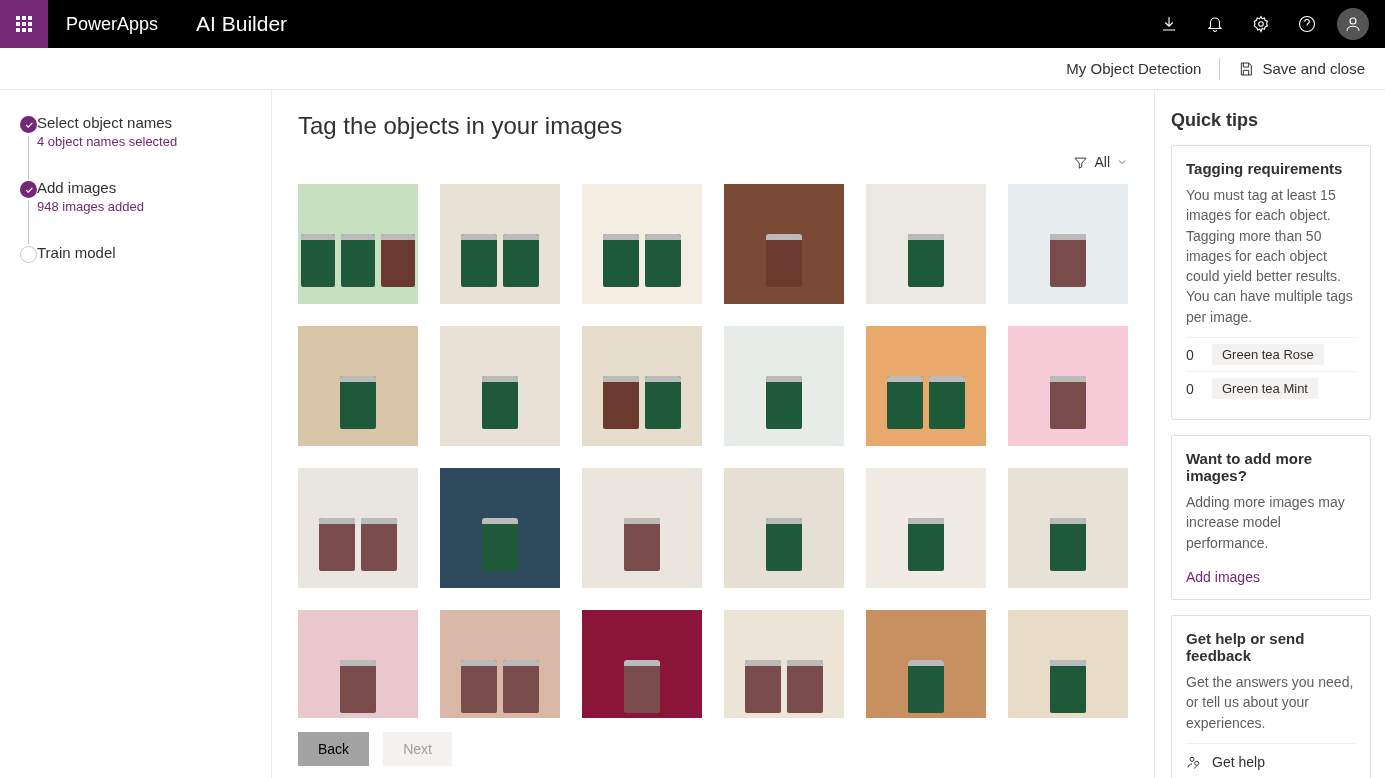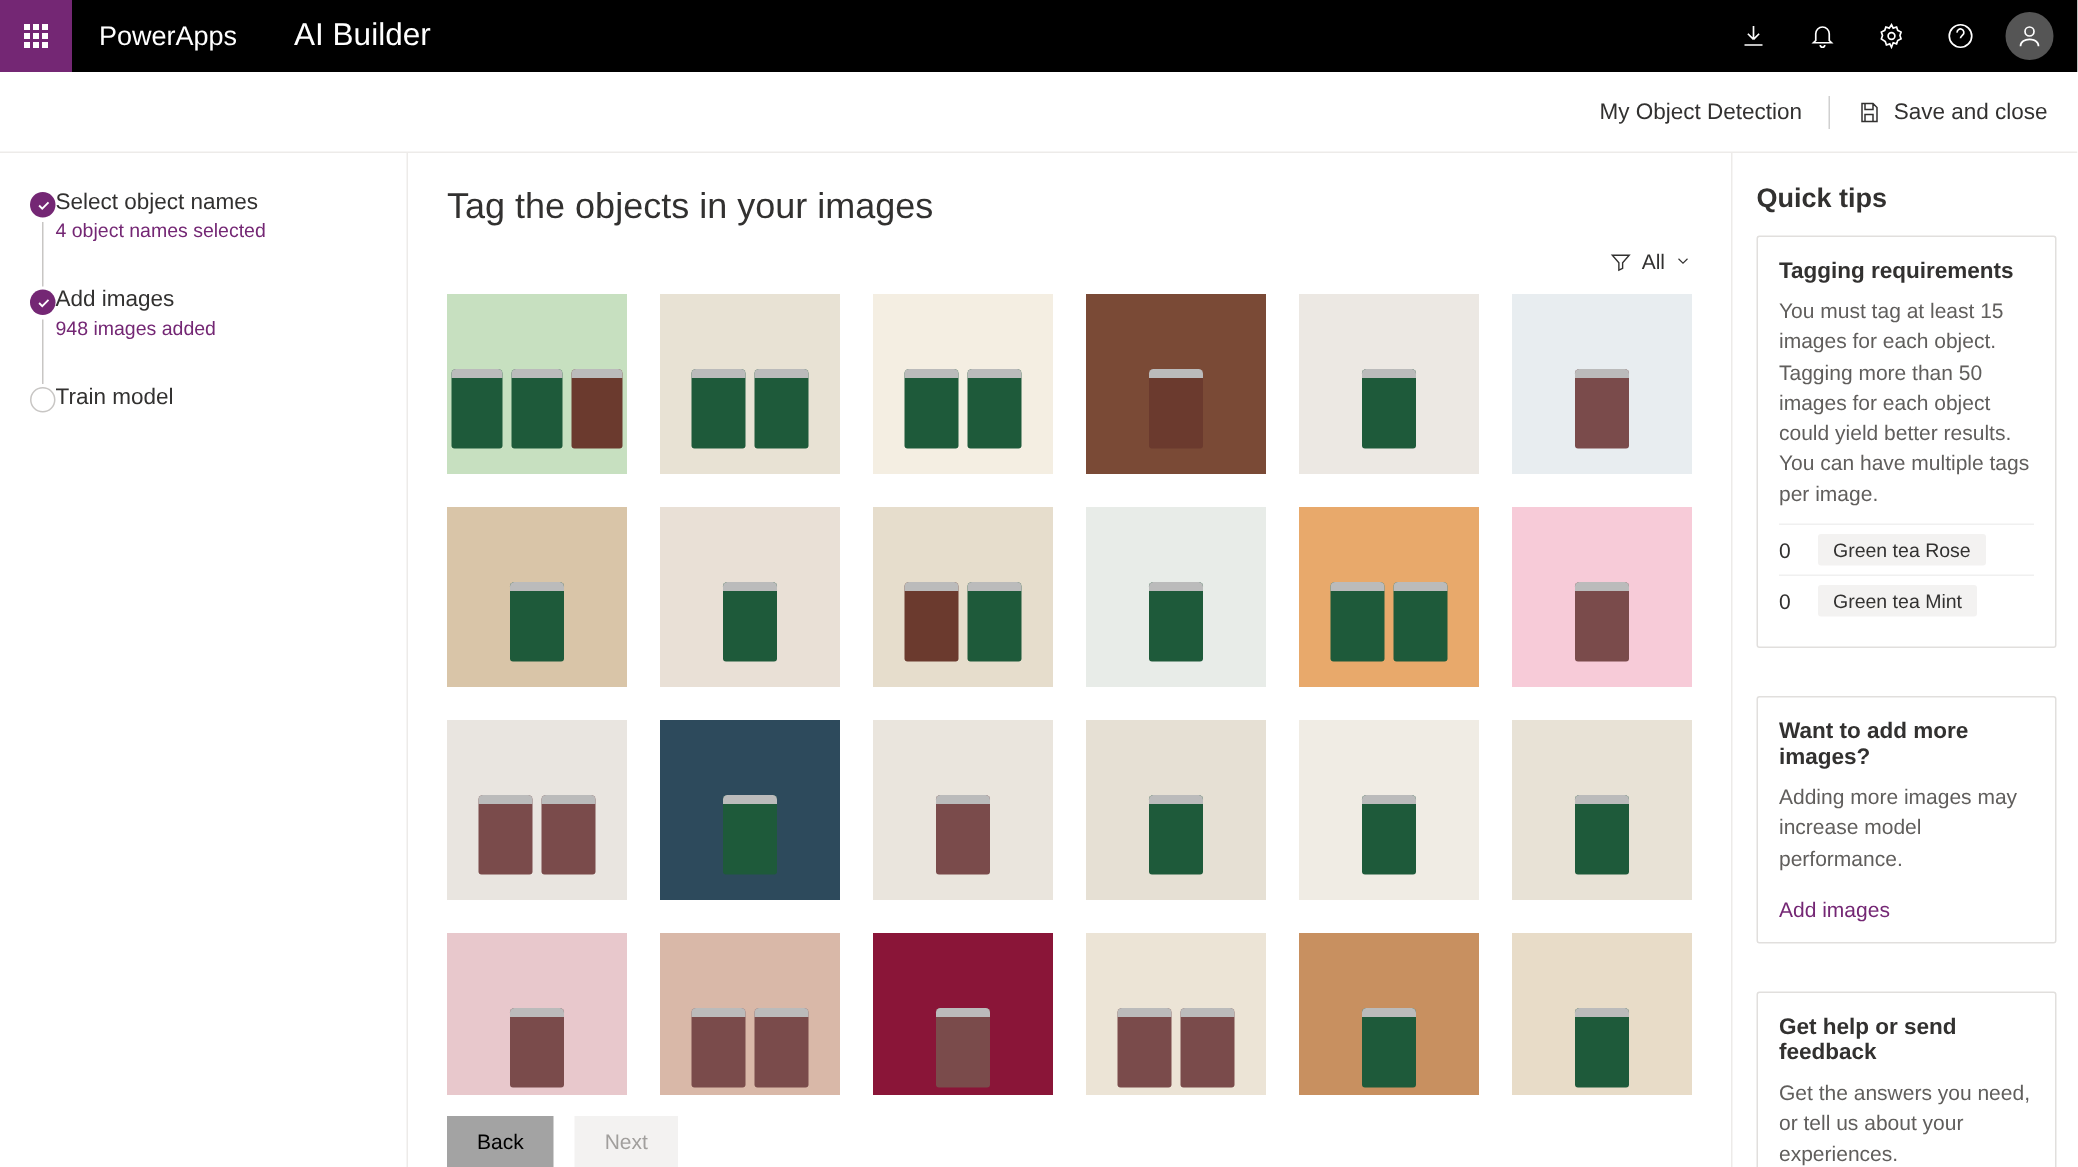--- a/index.html
+++ b/index.html
@@ -11,21 +11,21 @@
   .waffle { display: grid; grid-template-columns: repeat(3, 4px); grid-template-rows: repeat(3, 4px); gap: 2px; }
   .waffle span { background: #fff; width: 4px; height: 4px; }
   .brand { padding: 0 18px; font-size: 18px; font-weight: 400; }
   .app-name { padding: 0 20px; font-size: 21px; font-weight: 400; }
   .top-spacer { flex: 1; }
   .top-icons { display: flex; align-items: center; gap: 6px; padding-right: 12px; }
   .top-icon { width: 40px; height: 40px; display: flex; align-items: center; justify-content: center; cursor: pointer; }
   .avatar-circle { width: 32px; height: 32px; border-radius: 50%; background: #555; display: flex; align-items: center; justify-content: center; }
 
   
-  .subheader { display: flex; align-items: center; justify-content: flex-end; height: 54px; border-bottom: 1px solid #edebe9; padding: 0 20px; gap: 18px; }
+  .subheader { display: flex; align-items: center; justify-content: flex-end; height: 42px; border-bottom: 1px solid #edebe9; padding: 0 20px; gap: 18px; }
   .sub-title { font-size: 15px; color: #323130; }
   .divider-v { width: 1px; height: 22px; background: #d0d0d0; }
   .save-close { display: flex; align-items: center; gap: 8px; cursor: pointer; font-size: 15px; }
 
   
   .layout { display: flex; height: calc(100vh - 90px); }
   
   
   .stepper { width: 272px; padding: 24px 20px; border-right: 1px solid #edebe9; flex-shrink: 0; }
   .step { display: flex; gap: 0; position: relative; padding-bottom: 30px; }
@@ -55,21 +55,21 @@
   .can-m { background: #7a4b4b; }
   .cans-row { display:flex; align-items:flex-end; justify-content:center; height:100%; width:100%; padding-bottom:14%; }
   .footer-btns { display: flex; gap: 14px; padding-top: 14px; }
   .btn { height: 34px; padding: 0 20px; border: none; font-size: 14px; cursor: pointer; }
   .btn-secondary { background: #a3a3a3; }
   .btn-disabled { background: #f3f2f1; color: #a19f9d; cursor: default; }
 
   
   .right { width: 231px; padding: 20px 14px 14px 16px; border-left: 1px solid #edebe9; flex-shrink: 0; overflow-y: auto; }
   .right-title { font-size: 18px; font-weight: 600; margin-bottom: 14px; }
-  .card { border: 1px solid #e1dfdd; border-radius: 2px; padding: 14px; margin-bottom: 32px; }
+  .card { border: 1px solid #e1dfdd; border-radius: 2px; padding: 14px; margin-bottom: 15px; }
   .card-title { font-size: 15px; font-weight: 600; margin-bottom: 8px; }
   .card-text { font-size: 14px; color: #605e5c; line-height: 1.45; margin-bottom: 10px; }
   .tag-row { display: flex; align-items: center; gap: 10px; padding: 6px 0; border-top: 1px solid #f0f0f0; }
   .tag-row:first-of-type { border-top: 1px solid #f0f0f0; margin-top:6px; }
   .tag-count { width: 16px; font-size: 14px; color: #323130; }
   .tag-pill { background: #f3f2f1; padding: 3px 10px; font-size: 13px; border-radius: 2px; }
   .card-link { color: #742774; font-size: 14px; cursor: pointer; padding-top: 6px; display:block; }
   .helprow { display: flex; align-items: center; gap: 10px; padding-top: 10px; border-top: 1px solid #f0f0f0; cursor: pointer; }
   
   svg { stroke: currentColor; fill: none; stroke-width: 1.5; }

